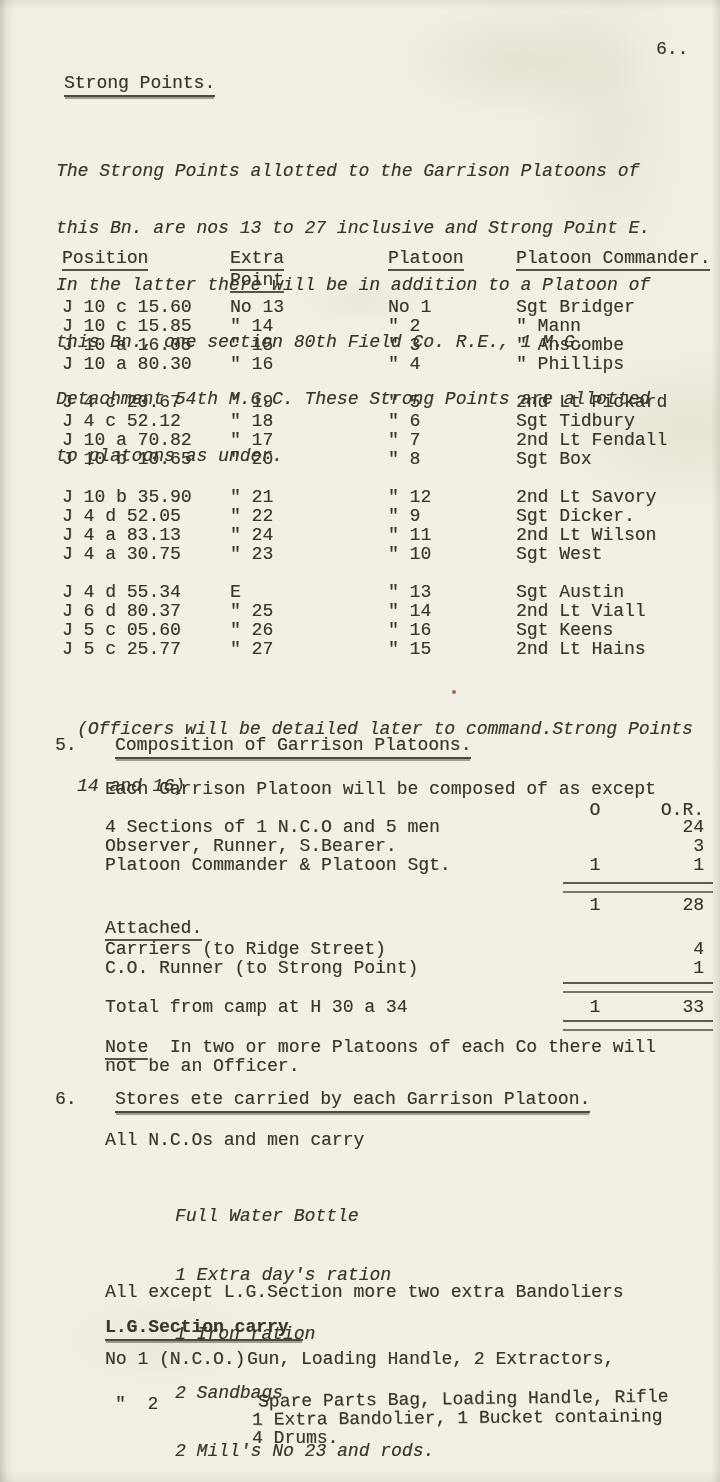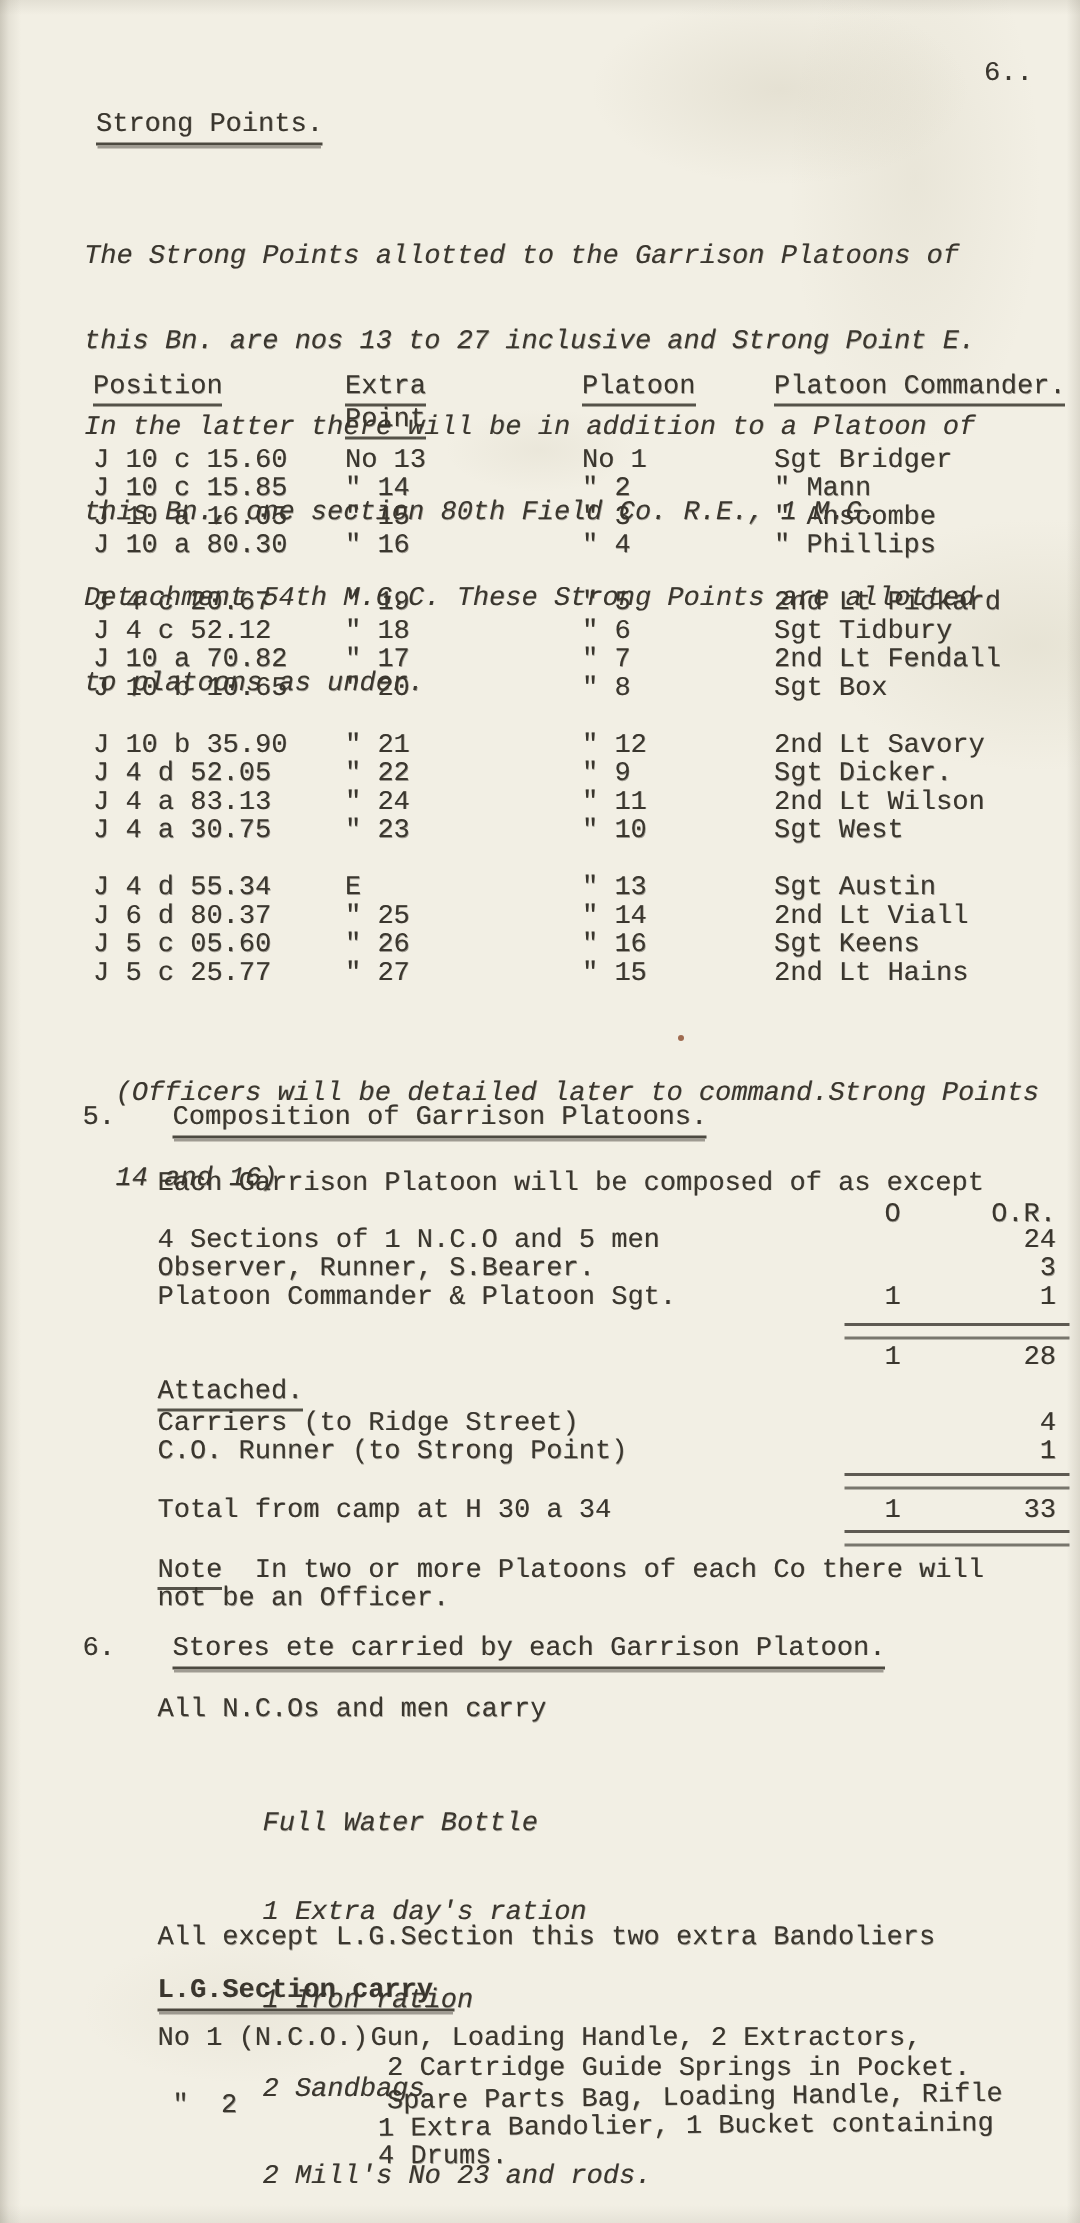--- a/index.html
+++ b/index.html
@@ -255,25 +255,24 @@
   <div class="abs" style="left:105px;top:1131px;">All N.C.Os and men carry</div>
 
   <div class="abs items" style="left:175px;top:1168px;line-height:19.6px;">
     <div>Full Water Bottle</div>
     <div>1 Extra day's ration</div>
     <div>1 Iron ration</div>
     <div>2 Sandbags</div>
     <div>2 Mill's No 23 and rods.</div>
   </div>
 
-  <div class="abs" style="left:105px;top:1283px;">All except L.G.Section this two extra Bandoliers</div>
+  <div class="abs" style="left:105px;top:1283px;">All except L.G.Section more two extra Bandoliers</div>
 
   <div class="abs" style="left:105px;top:1318px;font-weight:bold;"><span class="ul2" style="padding-right:14px;">L.G.Section carry</span></div>
 
   <div class="lgrow" style="left:105px;top:1350px;">No 1 (N.C.O.)</div>
   <div class="lgrow" style="left:247px;top:1350px;">Gun, Loading Handle, 2 Extractors,</div>
-  <div class="lgrow" style="left:258px;top:1370px;">2 Cartridge Guide Springs in Pocket.</div>
 
   <div class="lgrow" style="left:115px;top:1395px;">"  2</div>
   <div class="lgrow" style="left:258px;top:1390px;transform:rotate(-0.7deg);">Spare Parts Bag, Loading Handle, Rifle</div>
   <div class="lgrow" style="left:252px;top:1409px;transform:rotate(-0.5deg);">1 Extra Bandolier, 1 Bucket containing</div>
   <div class="lgrow" style="left:252px;top:1429px;">4 Drums.</div>
 </div>
 
 </body></html>

